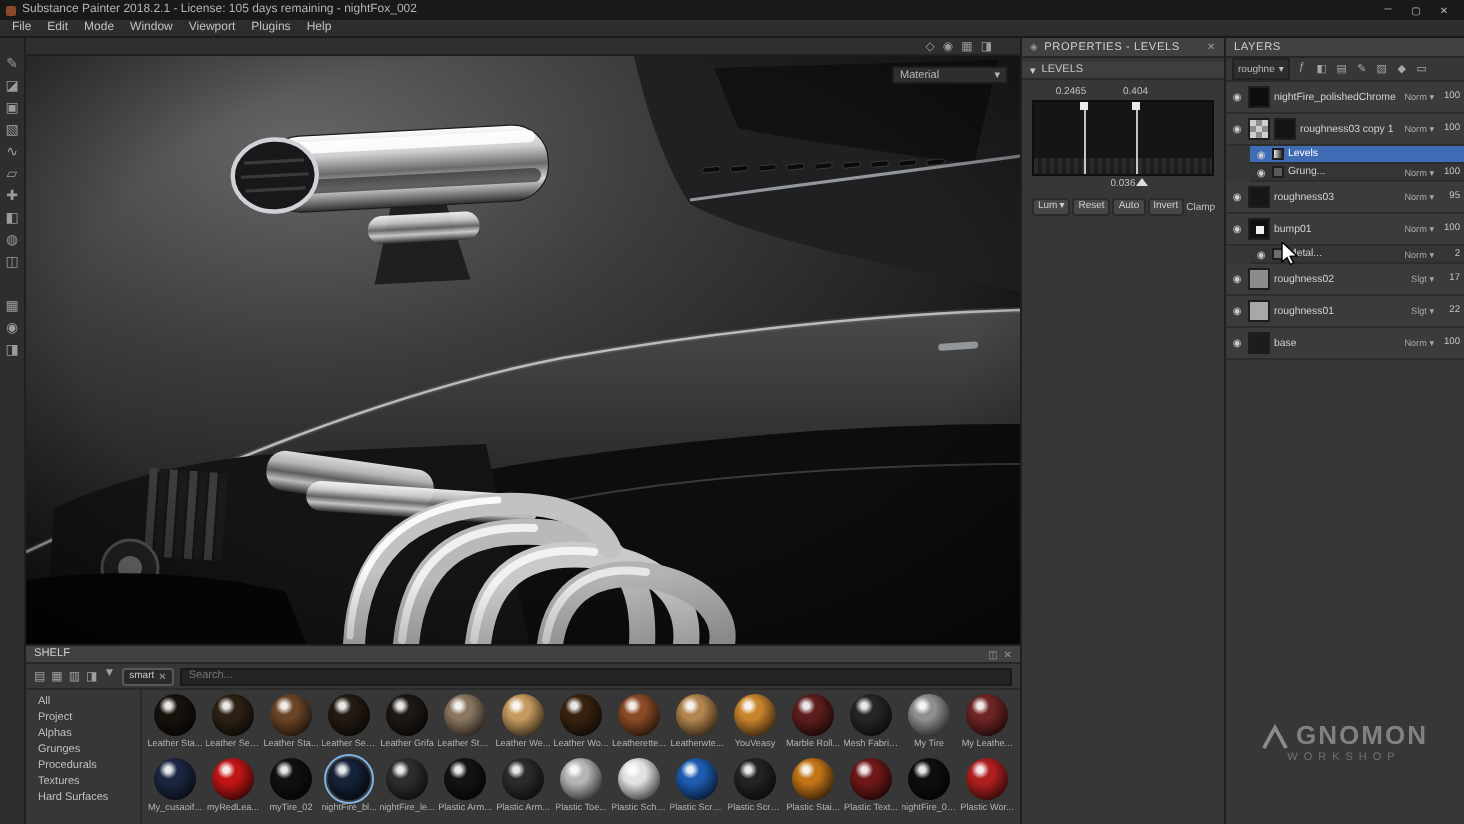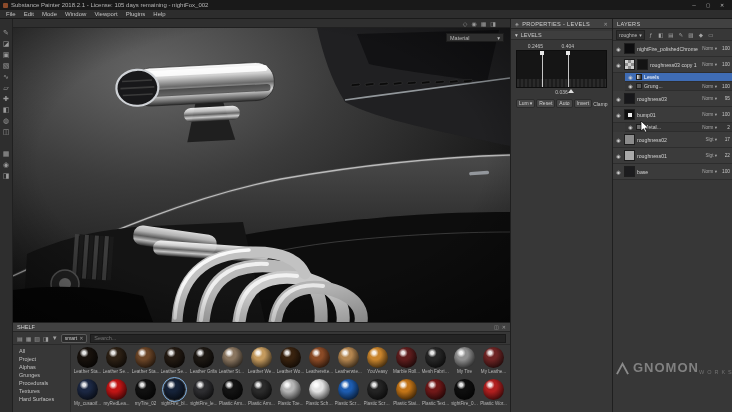--- a/index.html
+++ b/index.html
@@ -74,21 +74,21 @@
 .search{flex:1;height:9px;background:#242424;border:1px solid #1a1a1a;color:#bbb;font-size:5.5px;padding:0 3px;font-family:inherit}
 .shelf-body{display:flex;height:68px}
 .cats{width:58px;border-right:1px solid #2a2a2a;padding-top:2px}
 .cat{font-size:5.5px;color:#c0c0c0;padding:1px 6px}
 .tiles{flex:1;display:flex;flex-wrap:wrap;align-content:flex-start;padding:2px}
 .tile{width:29px;height:32px;display:flex;flex-direction:column;align-items:center}
 .sphere{width:21px;height:21px;border-radius:50%;background:#444}
 .tile.selected .sphere{outline:1px solid #7fb2e5;outline-offset:1px}
 .tile-label{font-size:4.6px;color:#b5b5b5;max-width:28px;overflow:hidden;white-space:nowrap;text-overflow:ellipsis;margin-top:1px}
 
-.watermark{position:absolute;left:615px;top:360px;width:114px;opacity:.85;display:flex;flex-direction:row;align-items:flex-end;pointer-events:none;z-index:40}
+.watermark{position:absolute;left:615px;top:360px;width:114px;opacity:.85;display:flex;flex-direction:column;align-items:center;pointer-events:none;z-index:40}
 .wm-row{display:flex;align-items:flex-end;gap:3px}
 .wm-title{font-size:13px;font-weight:bold;color:#8e8e8e;letter-spacing:1px}
 .wm-sub{font-size:5.5px;letter-spacing:3px;color:#7c7c7c;margin-top:1px}
 .cursor{position:absolute;left:640px;top:121px;z-index:60}
 </style>
 </head>
 <body>
 
 <div class="titlebar">
   <span class="app-icon"></span>

